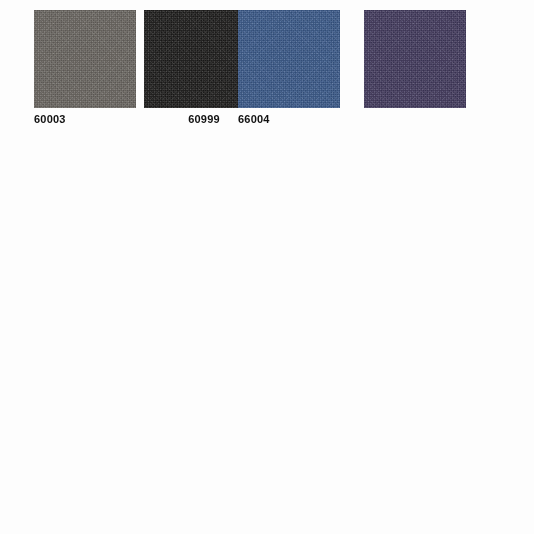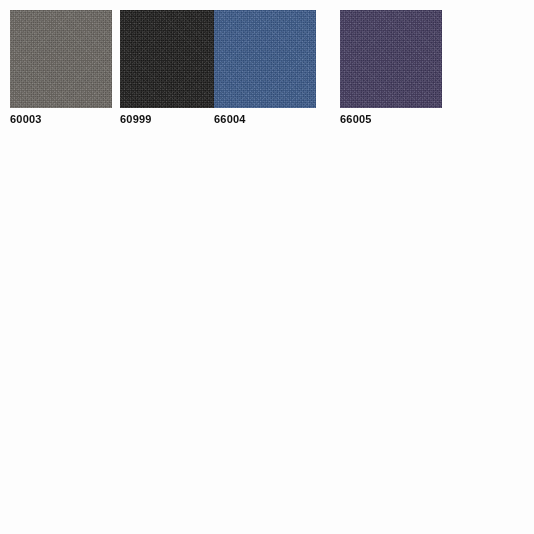--- a/index.html
+++ b/index.html
@@ -20,24 +20,25 @@
     left: 0;
     top: 0;
     width: 534px;
     height: 534px;
   }
 
   .swatch-cell {
     position: absolute;
     top: 10px;
     width: 120px;
+    margin-left: 24px;
   }
 
   .swatch-cell:nth-child(1) { left: 10px; }
-  .swatch-cell:nth-child(2) { left: 120px; }
+  .swatch-cell:nth-child(2) { left: 120px; text-align: center; }
   .swatch-cell:nth-child(3) { left: 214px; }
   .swatch-cell:nth-child(4) { left: 340px; }
 
   .swatch-chip {
     position: relative;
     width: 102px;
     height: 98px;
     overflow: hidden;
     background-color: #808080;
   }
@@ -130,16 +131,15 @@
       <div class="speckle"></div>
     </div>
     <div class="swatch-label" style="color: rgb(17, 17, 17);">66004</div>
   </div>
 
   <div class="swatch-cell">
     <div class="swatch-chip" style="background-color: rgb(66, 58, 94);">
       <div class="grain"></div>
       <div class="speckle"></div>
     </div>
-    <div class="swatch-label" style="color: rgb(17, 17, 17);">66005</div>
   </div>
 
 </div>
 
 </body></html>

